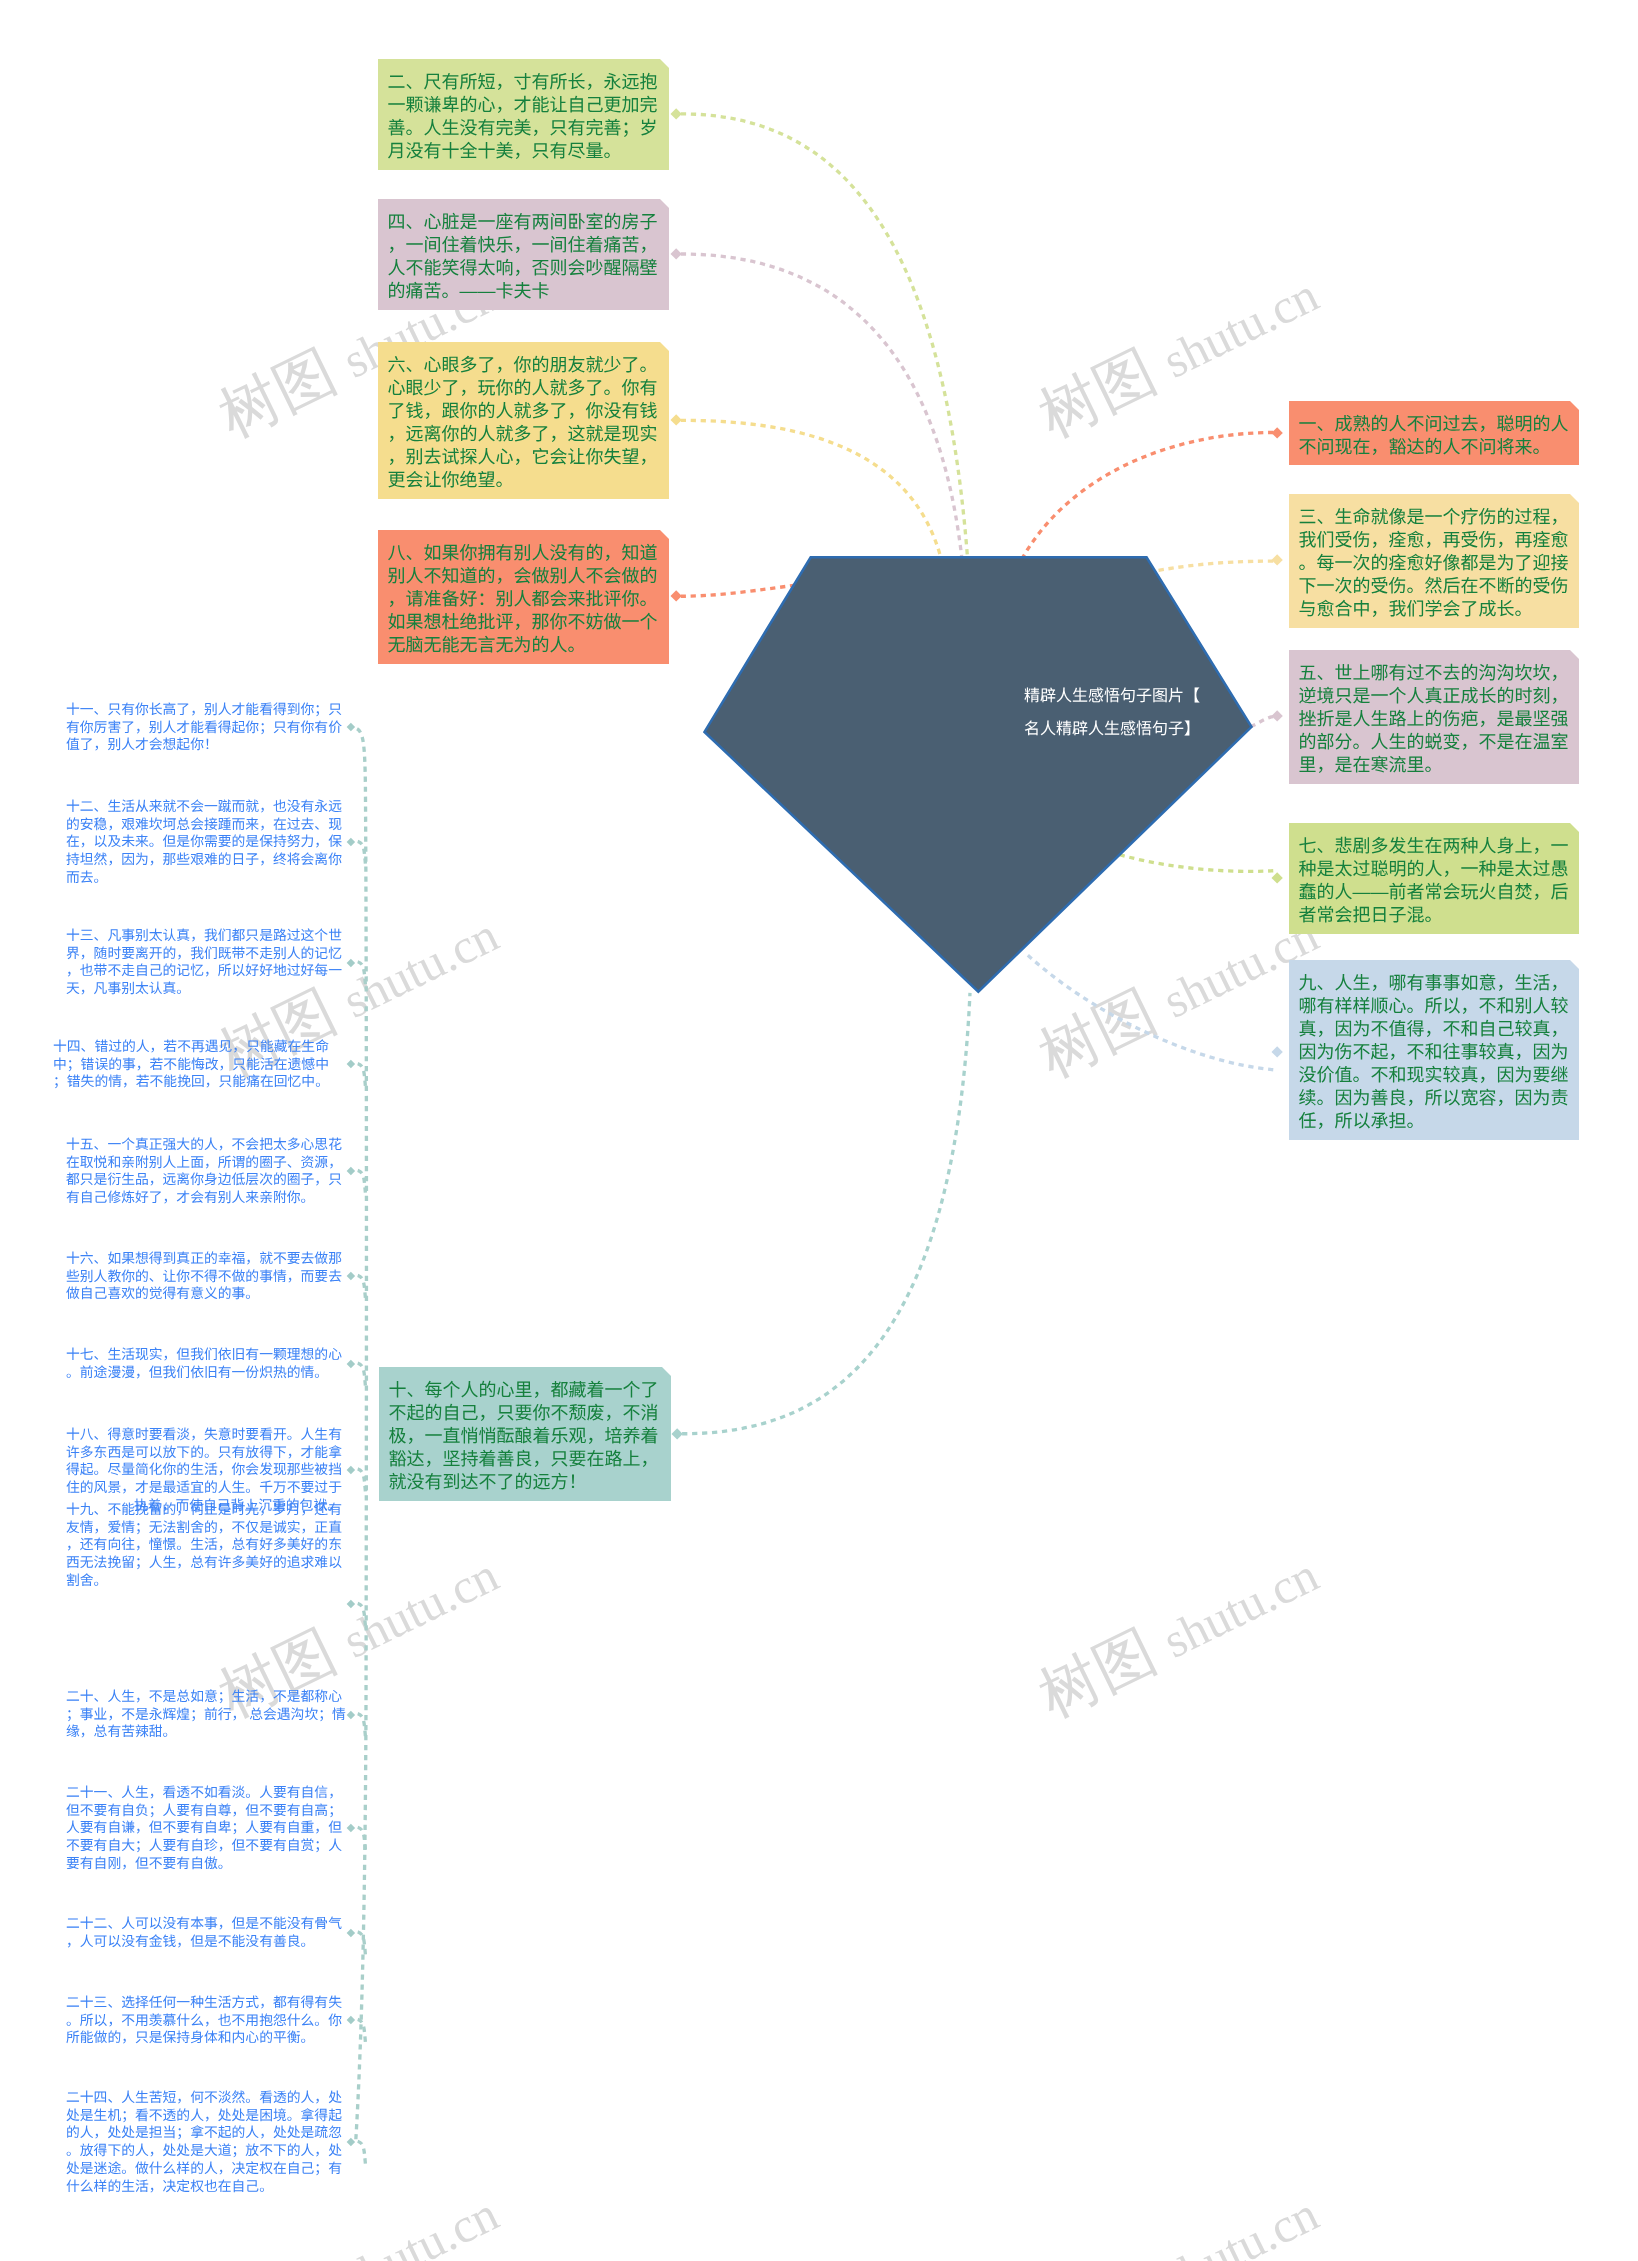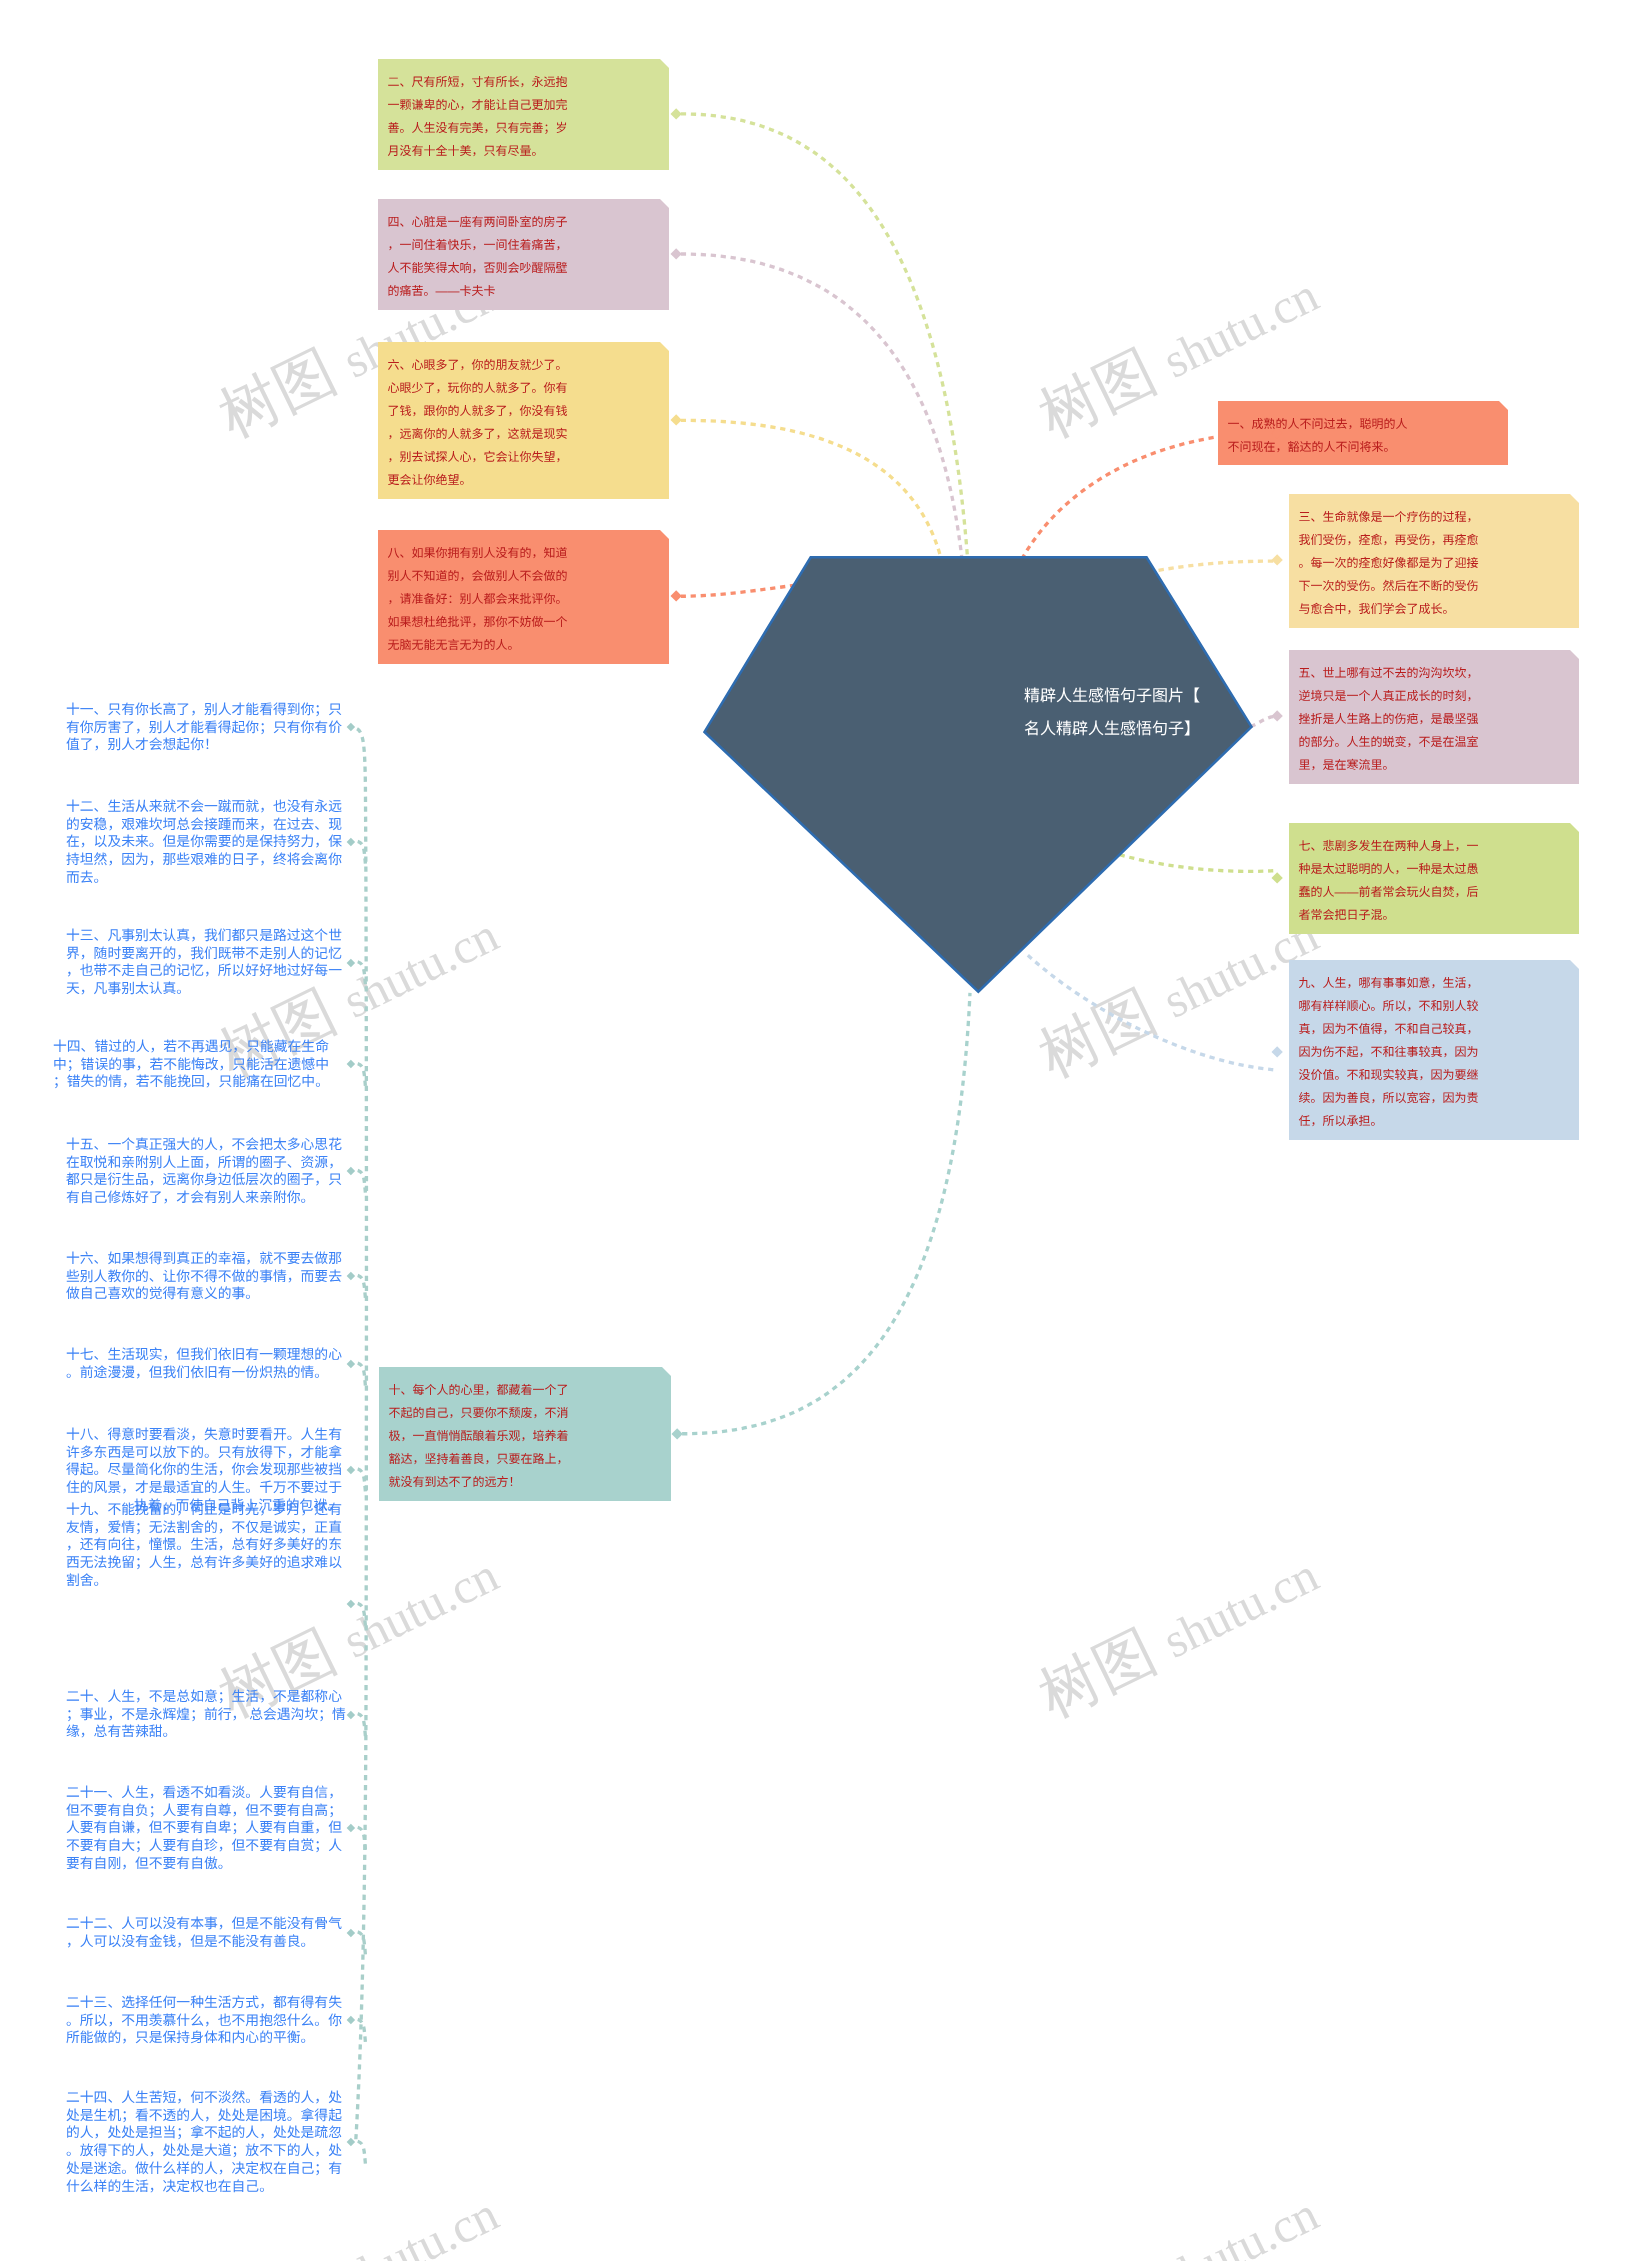--- a/index.html
+++ b/index.html
@@ -9,21 +9,21 @@
   #stage{position:absolute;left:0;top:0;width:1638px;height:2261px;}
   .wmlayer{position:absolute;left:0;top:0;width:1638px;height:2261px;z-index:1;pointer-events:none;overflow:hidden;}
   .wm{position:absolute;color:#dadada;white-space:nowrap;
       font-family:"Liberation Serif",serif;font-size:60px;font-weight:400;
       transform-origin:0 0;transform:rotate(-26deg);}
   .wmen{font-size:49px;}
   .wmcn{}
   svg.edges{position:absolute;left:0;top:0;z-index:2;}
   .node{position:absolute;z-index:3;}
   .node .txt{position:absolute;left:9.6px;top:11.5px;z-index:2;
-             font-size:12px;line-height:23px;color:#b91c1c;white-space:nowrap;}
+             font-size:18px;line-height:23px;color:#15803d;white-space:nowrap;}
   .centernode{position:absolute;z-index:4;left:0;top:0;width:1638px;height:2261px;}
   .ctxt{position:absolute;color:#ffffff;font-size:16px;line-height:33px;text-align:right;}
   .litem{position:absolute;z-index:3;color:#3b82f6;font-size:13.8px;
          line-height:17.7px;white-space:nowrap;}
   .diam{position:absolute;z-index:3;}
 </style>
 </head>
 <body>
 
 <div id="stage">
@@ -70,21 +70,21 @@
 </svg>
 <div class="centernode">
 <svg width="1638" height="2261" style="position:absolute;left:0;top:0" viewBox="0 0 2560 3534">
         <polygon points="1267,871 1792,871 1956,1136 1529,1550 1101,1144" fill="#4a5f72" stroke="#2e6cb0" stroke-width="4"></polygon>
       </svg>
 <div class="ctxt" style="left:752px;top:680px;width:448px;">
         <div>精辟人生感悟句子图片【</div>
         <div>名人精辟人生感悟句子】</div>
       </div>
 </div>
-<div class="node" style="left:1218px;top:401px;width:290px;height:64px;">
+<div class="node" style="left:1289px;top:401px;width:290px;height:64px;">
   <div style="position:absolute;left:0;top:0;width:290px;height:64px;background:#f98e6f;clip-path:polygon(0 0, 281px 0, 100% 9px, 100% 100%, 0 100%);"></div>
   <div class="txt">
         <div>一、成熟的人不问过去，聪明的人</div>
         <div>不问现在，豁达的人不问将来。</div>
       </div>
 </div>
 <div class="diam" style="left:1273px;top:429px;width:8.3px;height:8.3px;background:#f98e6f;transform:rotate(45deg);"></div>
 <div class="node" style="left:378px;top:59px;width:291px;height:111px;">
   <div style="position:absolute;left:0;top:0;width:291px;height:111px;background:#d5e29a;clip-path:polygon(0 0, 282px 0, 100% 9px, 100% 100%, 0 100%);"></div>
   <div class="txt">

